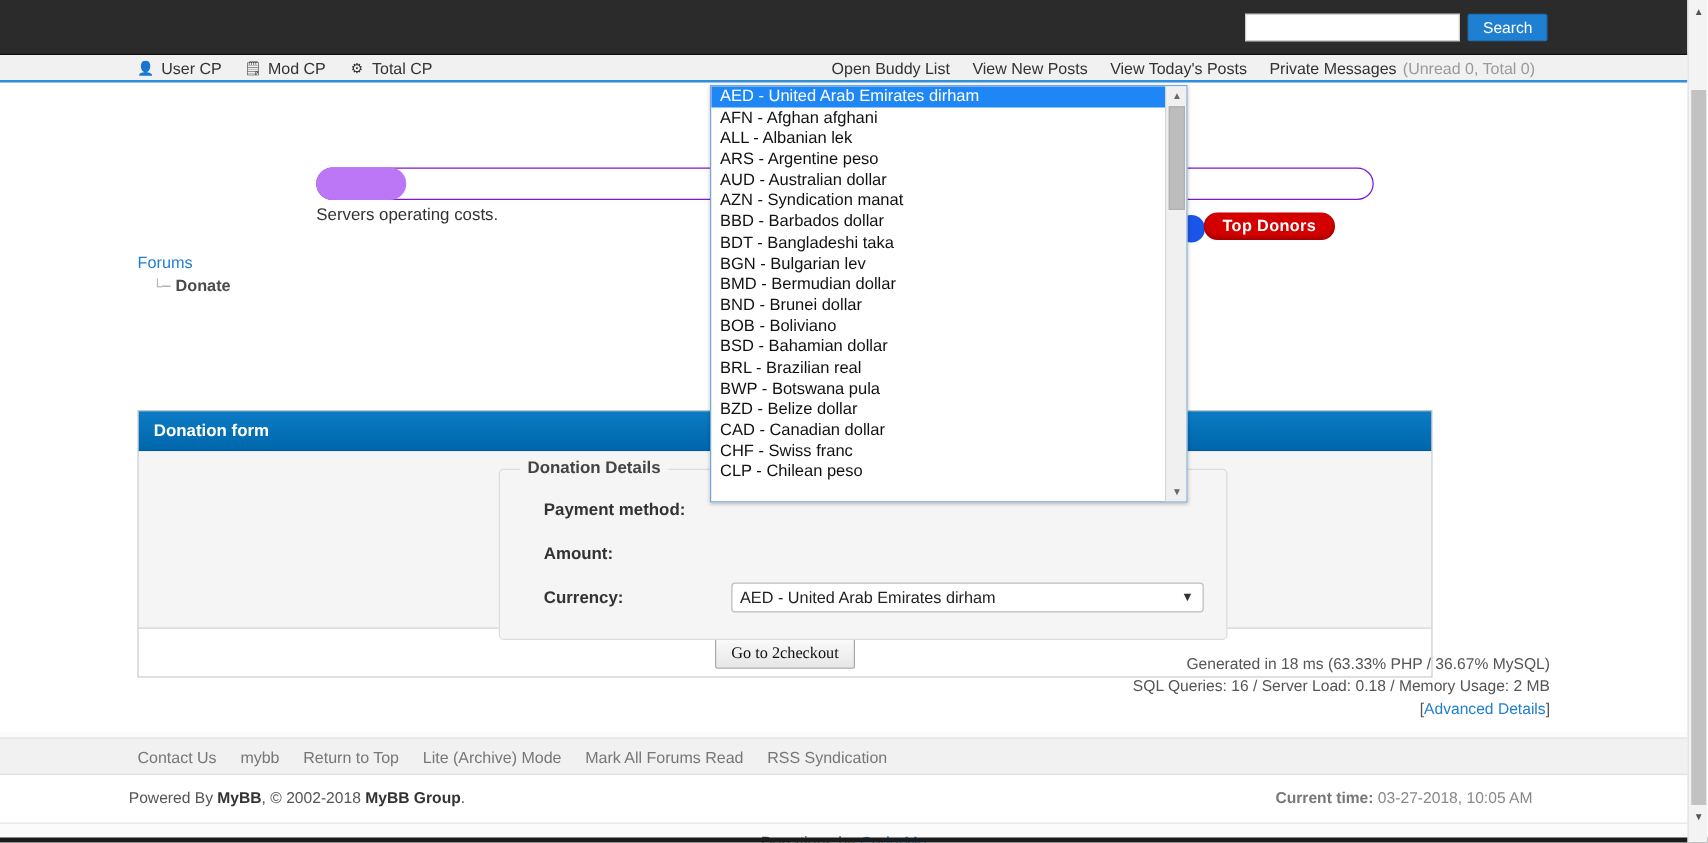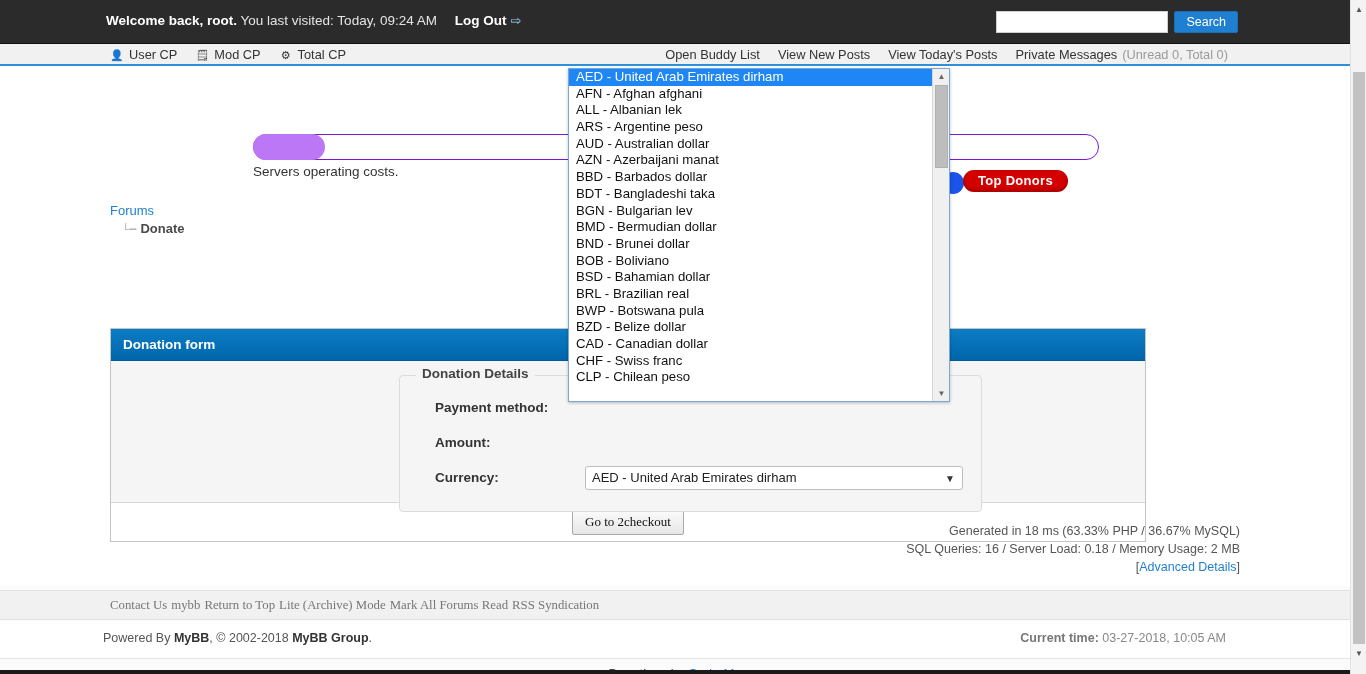--- a/index.html
+++ b/index.html
@@ -192,21 +192,21 @@
   #stats .bracket { color: #555; }
 
   
   #footer-links {
     position: absolute; left: 0; top: 522px; width: 1350px; height: 30px;
     background: #f1f1f1;
     border-top: 1px solid #e1e1e1; border-bottom: 1px solid #e1e1e1;
   }
   #footer-links-inner {
     position: absolute; left: 110px; top: 7px;
-    display: flex; gap: 4px; font-family: Liberation Serif, serif;
+    display: flex; gap: 19px;
   }
   .footer-link {
     font-size: 12.8px; color: #777; text-decoration: none; cursor: pointer;
     white-space: nowrap;
   }
 
   
   #powered-row {
     position: absolute; left: 0; top: 553px; width: 1350px; height: 38px;
     background: #ffffff;
@@ -288,24 +288,20 @@
     font-size: 8px; color: #555; cursor: pointer;
   }
   #bs-arrow-up { top: 2px; }
   #bs-arrow-down { bottom: 14px; }
 </style>
 </head>
 <body>
 
 <div id="topbar">
   <div id="topbar-inner">
-    <div id="welcome-wrap">
-      <span class="bold">Welcome back, root.</span><span> You last visited: Today, 09:24 AM</span>
-      <a id="logout-link" href="#">Log Out</a><span id="logout-arrow">⇨</span>
-    </div>
     <div id="search-form">
       <input id="search-input" type="text" placeholder="" style="">
       <button id="search-button">Search</button>
     </div>
   </div>
 </div>
 
 <div id="navbar">
   <div id="nav-left">
     <a class="nav-item" href="#">
@@ -413,21 +409,21 @@
   <div id="donations-by"><span>Donations by </span><a id="coderme-link" href="#">CoderMe</a></div>
 </div>
 
 <div id="dropdown">
   <div id="dropdown-list">
       <div class="dd-option selected">AED - United Arab Emirates dirham</div>
       <div class="dd-option">AFN - Afghan afghani</div>
       <div class="dd-option">ALL - Albanian lek</div>
       <div class="dd-option">ARS - Argentine peso</div>
       <div class="dd-option">AUD - Australian dollar</div>
-      <div class="dd-option">AZN - Azerbaijani manat</div>
+      <div class="dd-option">AZN - Syndication manat</div>
       <div class="dd-option">BBD - Barbados dollar</div>
       <div class="dd-option">BDT - Bangladeshi taka</div>
       <div class="dd-option">BGN - Bulgarian lev</div>
       <div class="dd-option">BMD - Bermudian dollar</div>
       <div class="dd-option">BND - Brunei dollar</div>
       <div class="dd-option">BOB - Boliviano</div>
       <div class="dd-option">BSD - Bahamian dollar</div>
       <div class="dd-option">BRL - Brazilian real</div>
       <div class="dd-option">BWP - Botswana pula</div>
       <div class="dd-option">BZD - Belize dollar</div>

